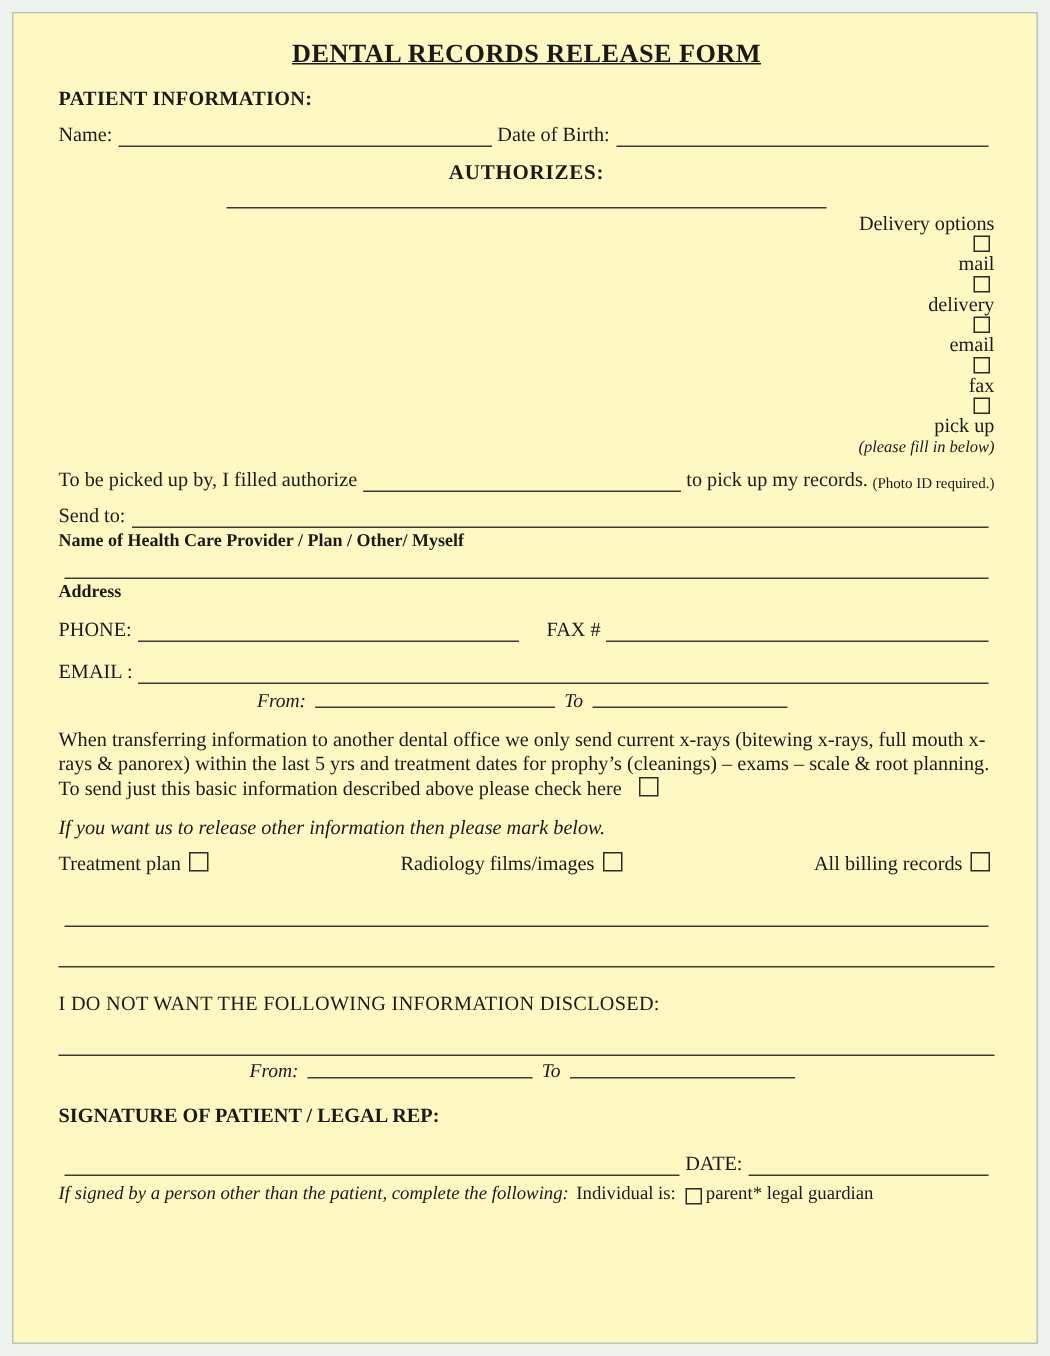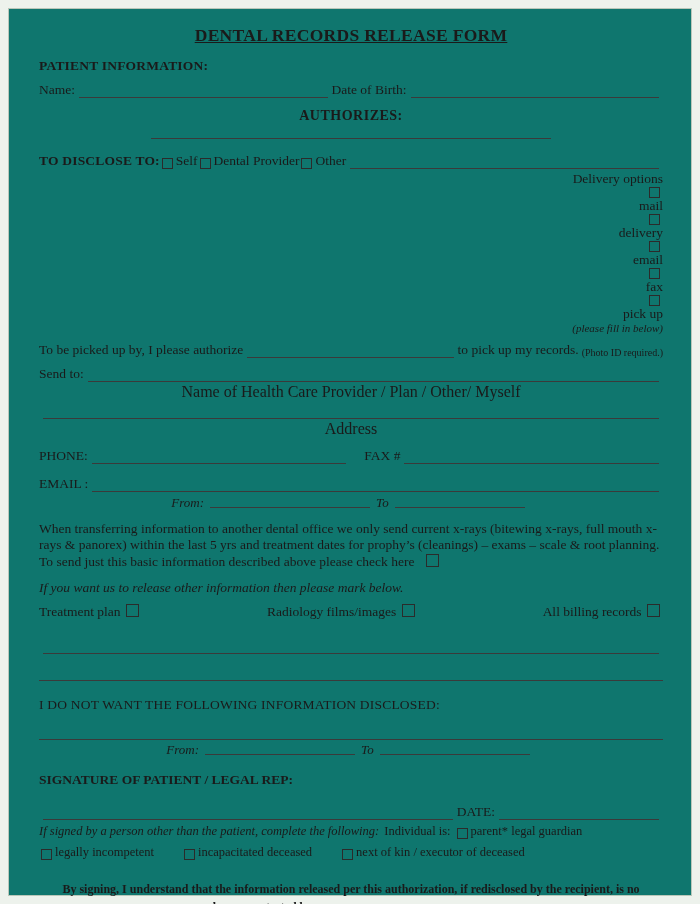--- a/index.html
+++ b/index.html
@@ -19,21 +19,21 @@
     height: 904px;
     background: #edf2ec;
     box-sizing: border-box;
     padding: 8px;
   }
   .sheet {
     position: relative;
     width: 100%;
     height: 100%;
     border: 1px solid #b9c7b9;
-    background: #0f766e;
+    background: #fef9c3;
     box-sizing: border-box;
     padding: 10px 28px 10px 30px;
   }
   .title {
     text-align: center;
     font-weight: bold;
     font-size: 17.5px;
     letter-spacing: 0.3px;
     text-decoration: underline;
     margin: 6px 0 12px 0;
@@ -93,23 +93,24 @@
     font-size: 13.5px;
     margin-top: 2px;
     display: flex;
     align-items: flex-end;
     flex-direction: column;
   }
   .ital { font-style: italic; }
   .tiny { font-size: 10px; }
   .sm { font-size: 11px; }
   .caption {
-    text-align: center;
-    font-size: 16px;
+    text-align: left;
+    font-size: 12px;
     margin-top: 1px;
+    font-weight: bold;
   }
   .para {
     font-size: 13.5px;
     line-height: 1.22;
     margin-top: 10px;
   }
   .note-ital {
     font-style: italic;
     font-size: 13.5px;
     margin-top: 10px;
@@ -191,48 +192,38 @@
     <div class="row">
       <span class="lbl">Name:</span>
       <span class="line"></span>
       <span class="lbl">Date of Birth:</span>
       <span class="line"></span>
     </div>
 
     <div class="authorizes">AUTHORIZES:</div>
     <div class="auth-line"></div>
 
-    <div class="disclose">
-      <b class="lbl">TO DISCLOSE TO:</b>
-      <span class="chk"></span>
-      <span>Self</span>
-      <span class="chk"></span>
-      <span>Dental Provider</span>
-      <span class="chk"></span>
-      <span>Other</span>
-      <span class="line"></span>
-    </div>
 
     <div class="delivery">
       <span class="lbl">Delivery options</span>
       <span class="chk" style="margin-left:12px"></span>
       <span>mail</span>
       <span class="chk" style="margin-left:10px"></span>
       <span>delivery</span>
       <span class="chk" style="margin-left:10px"></span>
       <span>email</span>
       <span class="chk" style="margin-left:10px"></span>
       <span>fax</span>
       <span class="chk" style="margin-left:10px"></span>
       <span>pick up</span>
       <span class="ital sm" style="margin-left:4px">(please fill in below)</span>
     </div>
 
     <div class="row">
-      <span class="lbl">To be picked up by, I please authorize</span>
+      <span class="lbl">To be picked up by, I filled authorize</span>
       <span class="line"></span>
       <span class="lbl">to pick up my records.</span>
       <span class="tiny" style="margin-left:3px">(Photo ID required.)</span>
     </div>
 
     <div class="row">
       <span class="lbl">Send to:</span>
       <span class="line"></span>
     </div>
     <div class="caption">Name of Health Care Provider / Plan / Other/ Myself</div>
@@ -309,31 +300,16 @@
       <span class="line" style="flex:0 0 160px"></span>
     </div>
 
     <div class="mini-boxrow">
       <span class="ital">If signed by a person other than the patient, complete the following:</span>
       <span style="margin-left:5px">Individual is:</span>
       <span class="chk" style="margin-left:6px"></span>
       <span>parent* legal guardian</span>
     </div>
 
-    <div class="mini-boxrow" style="margin-top:6px">
-      <span class="chk"></span>
-      <span>legally incompetent</span>
-      <span class="chk" style="margin-left:30px"></span>
-      <span>incapacitated deceased</span>
-      <span class="chk" style="margin-left:30px"></span>
-      <span>next of kin / executor of deceased</span>
-    </div>
-
-    <div class="footer">
-      <div>By signing, I understand that the information released per this authorization, if redisclosed by the recipient, is no</div>
-      <div>
-        <span>longer protected by</span>
-        <span class="l2"></span>
-      </div>
-    </div>
+
 
   </div>
 </div>
 
 </body></html>

